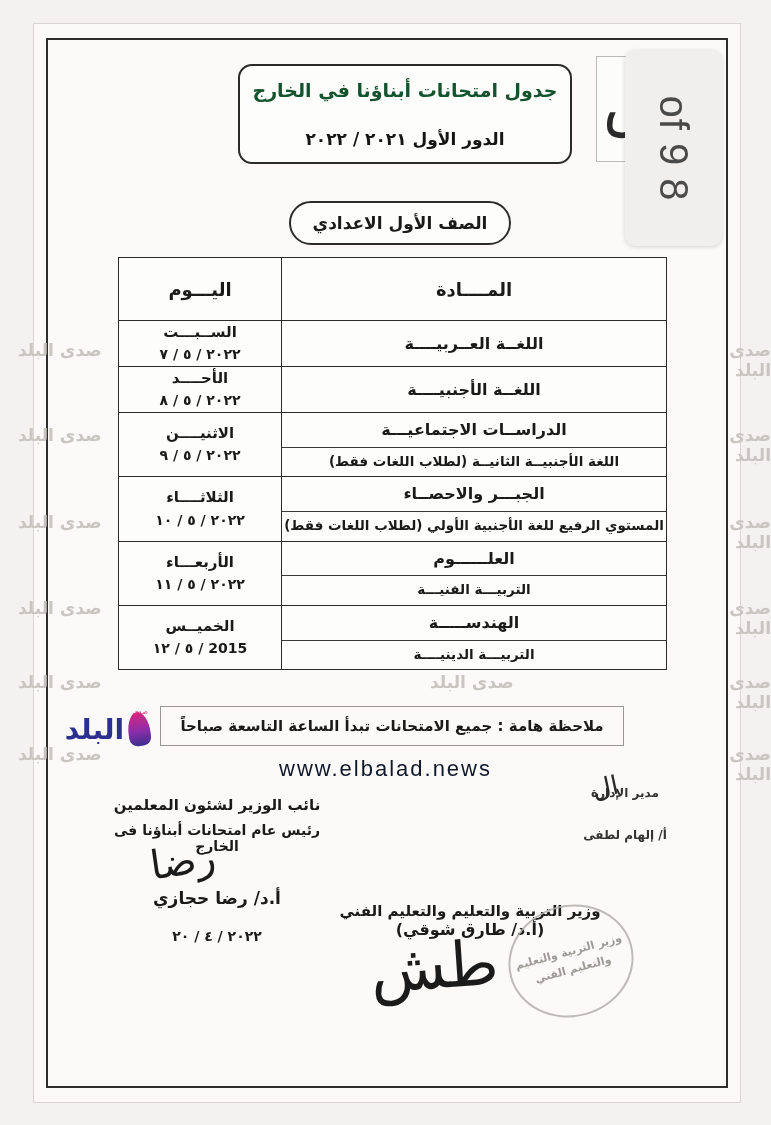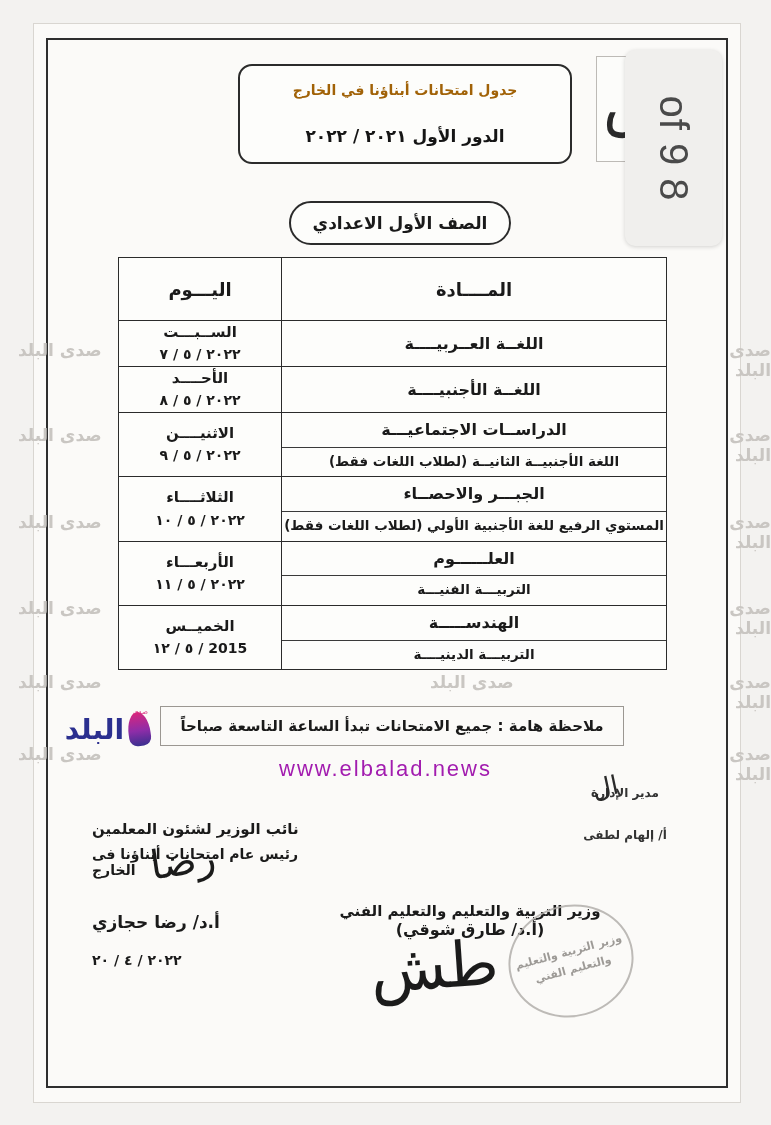--- a/index.html
+++ b/index.html
@@ -62,23 +62,23 @@
     border: 2px solid #2b2b2b;
     border-radius: 14px;
     background: #fdfdfb;
     display: flex;
     flex-direction: column;
     align-items: center;
     justify-content: center;
     gap: 8px;
   }
   #title-line1 {
-    font-size: 14px;
-    font-weight: bold;
-    color: #a16207;
+    font-size: 19px;
+    font-weight: bold;
+    color: #14532d;
   }
   #title-line2 {
     font-size: 17px;
     font-weight: bold;
     color: #151515;
     margin-top: 20px;
   }
 
   
   #logo-box {
@@ -219,32 +219,32 @@
 
   
   #site-url {
     position: absolute;
     left: 0; right: 0;
     top: 756px;
     text-align: center;
     font-family: "Liberation Sans", sans-serif;
     font-size: 22px;
     letter-spacing: 2px;
-    color: #a21caf;
+    color: #0f172a;
     pointer-events: none;
     user-select: none;
   }
 
   
   #sig-left {
     position: absolute;
     left: 92px;
-    top: 820px;
+    top: 796px;
     width: 250px;
-    text-align: left;
+    text-align: center;
   }
   #sig-left .l1 { font-size: 15px; font-weight: bold; }
   #sig-left .l2 { font-size: 14px; font-weight: bold; margin-top: 8px; }
   #sig-left .name { font-size: 17px; font-weight: bold; margin-top: 34px; }
   #sig-left .date { font-size: 14px; font-weight: bold; margin-top: 20px; letter-spacing: 2px; }
 
   #sig-admin {
     position: absolute;
     left: 560px;
     top: 786px;

